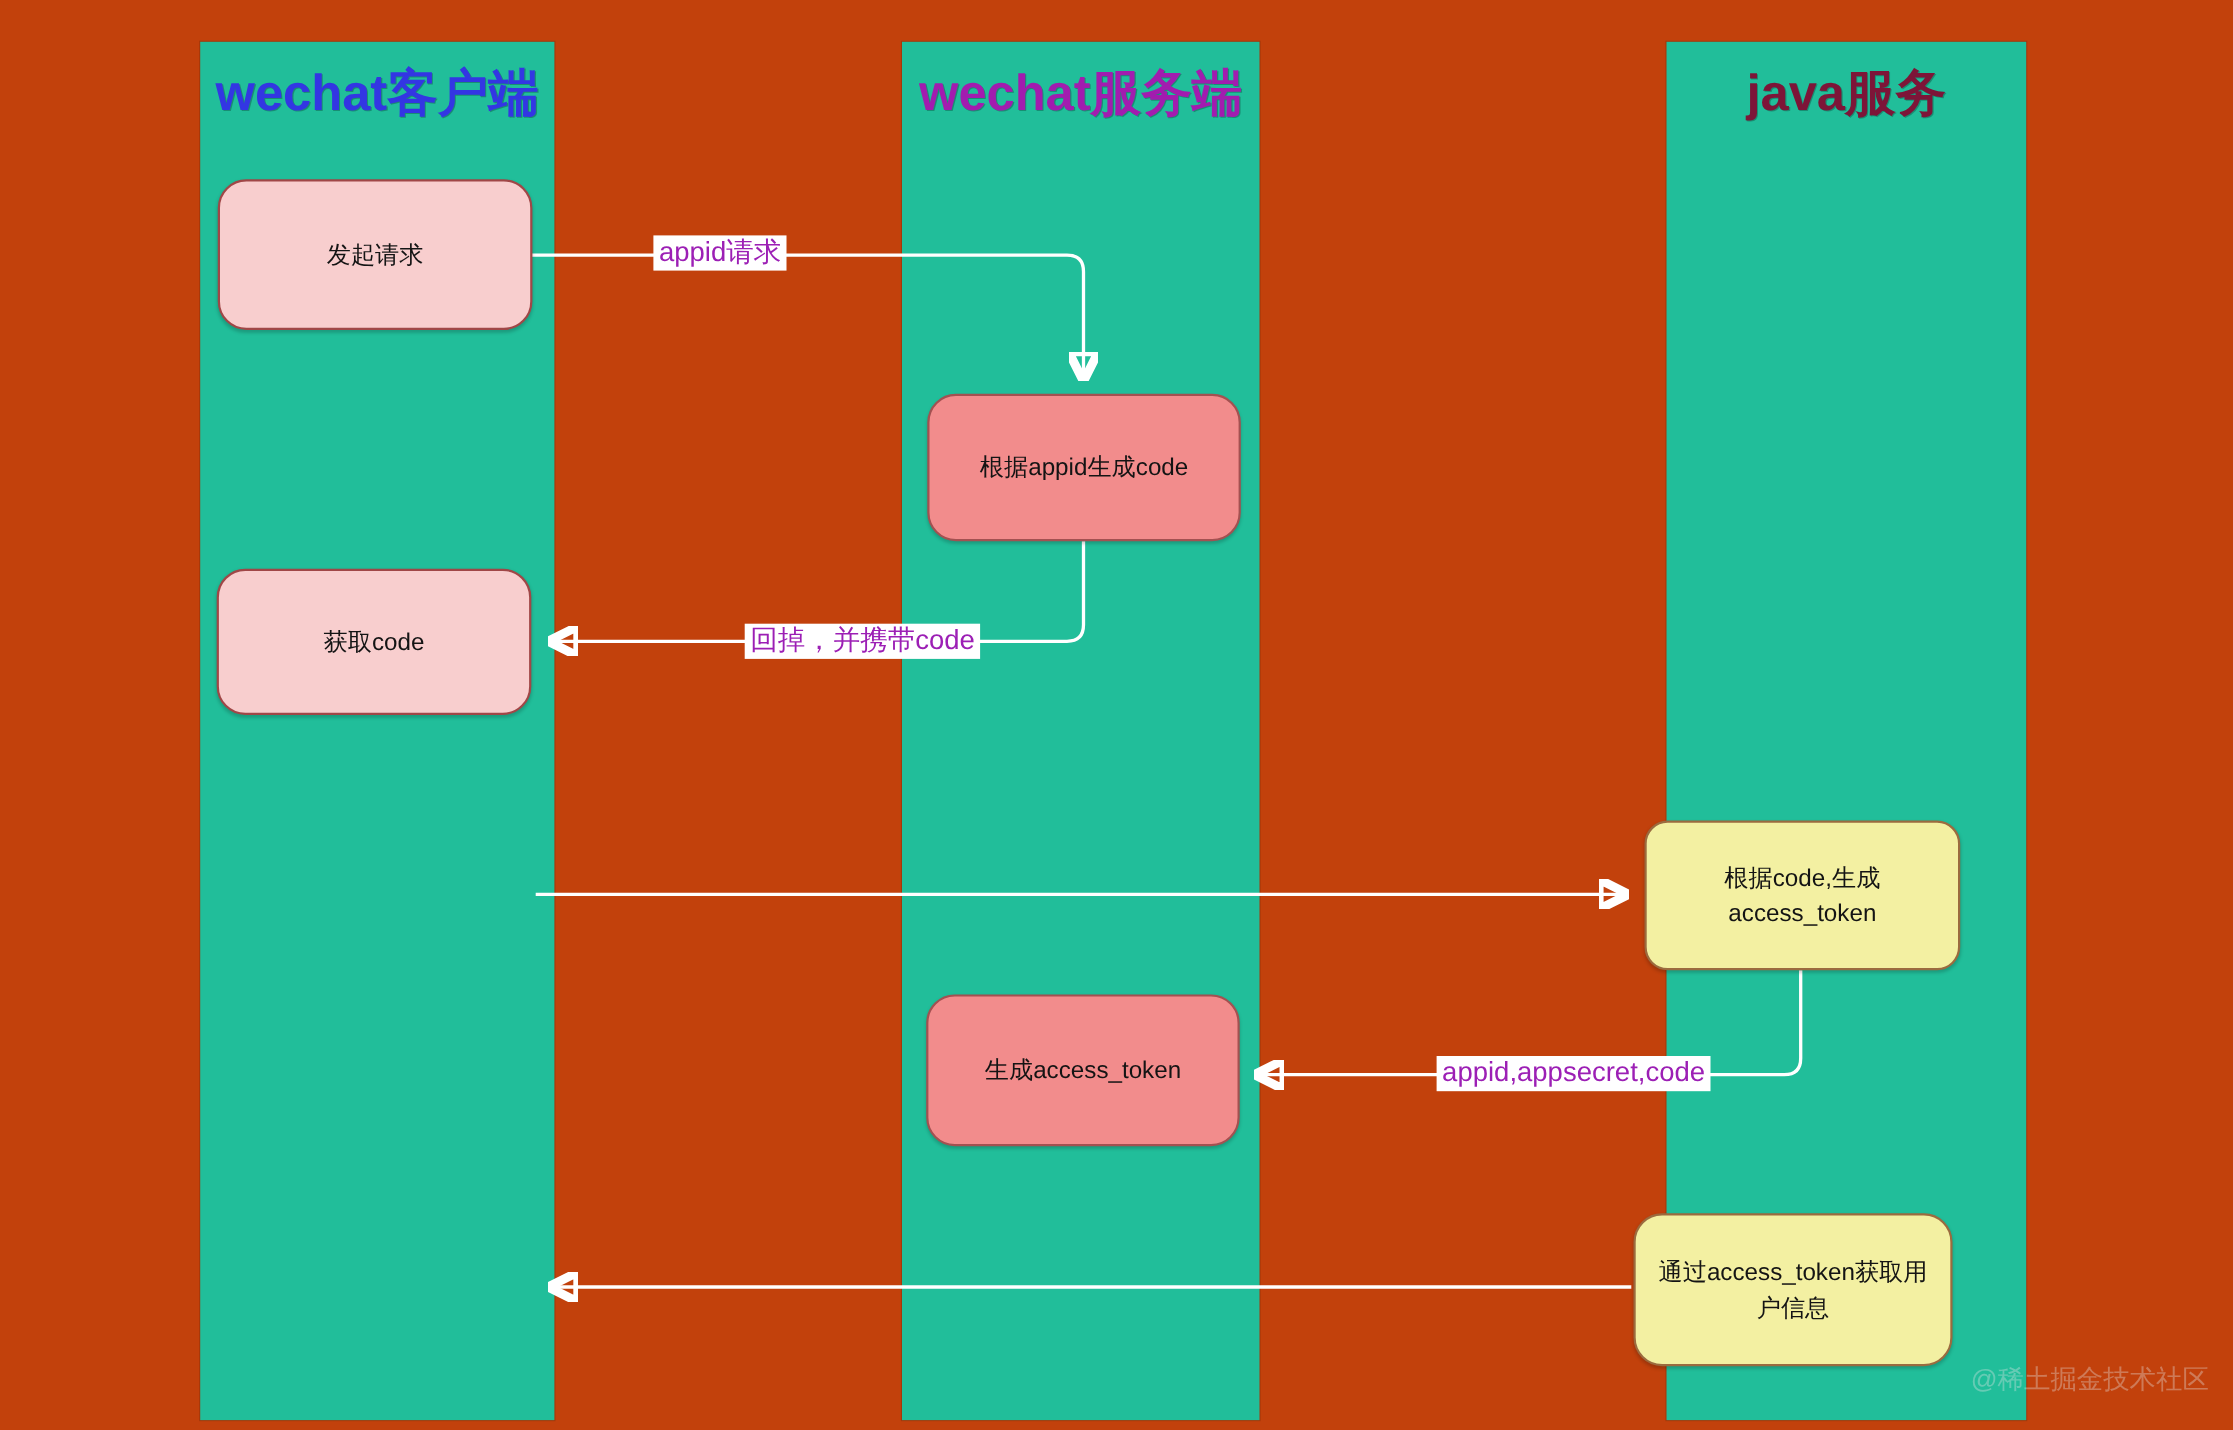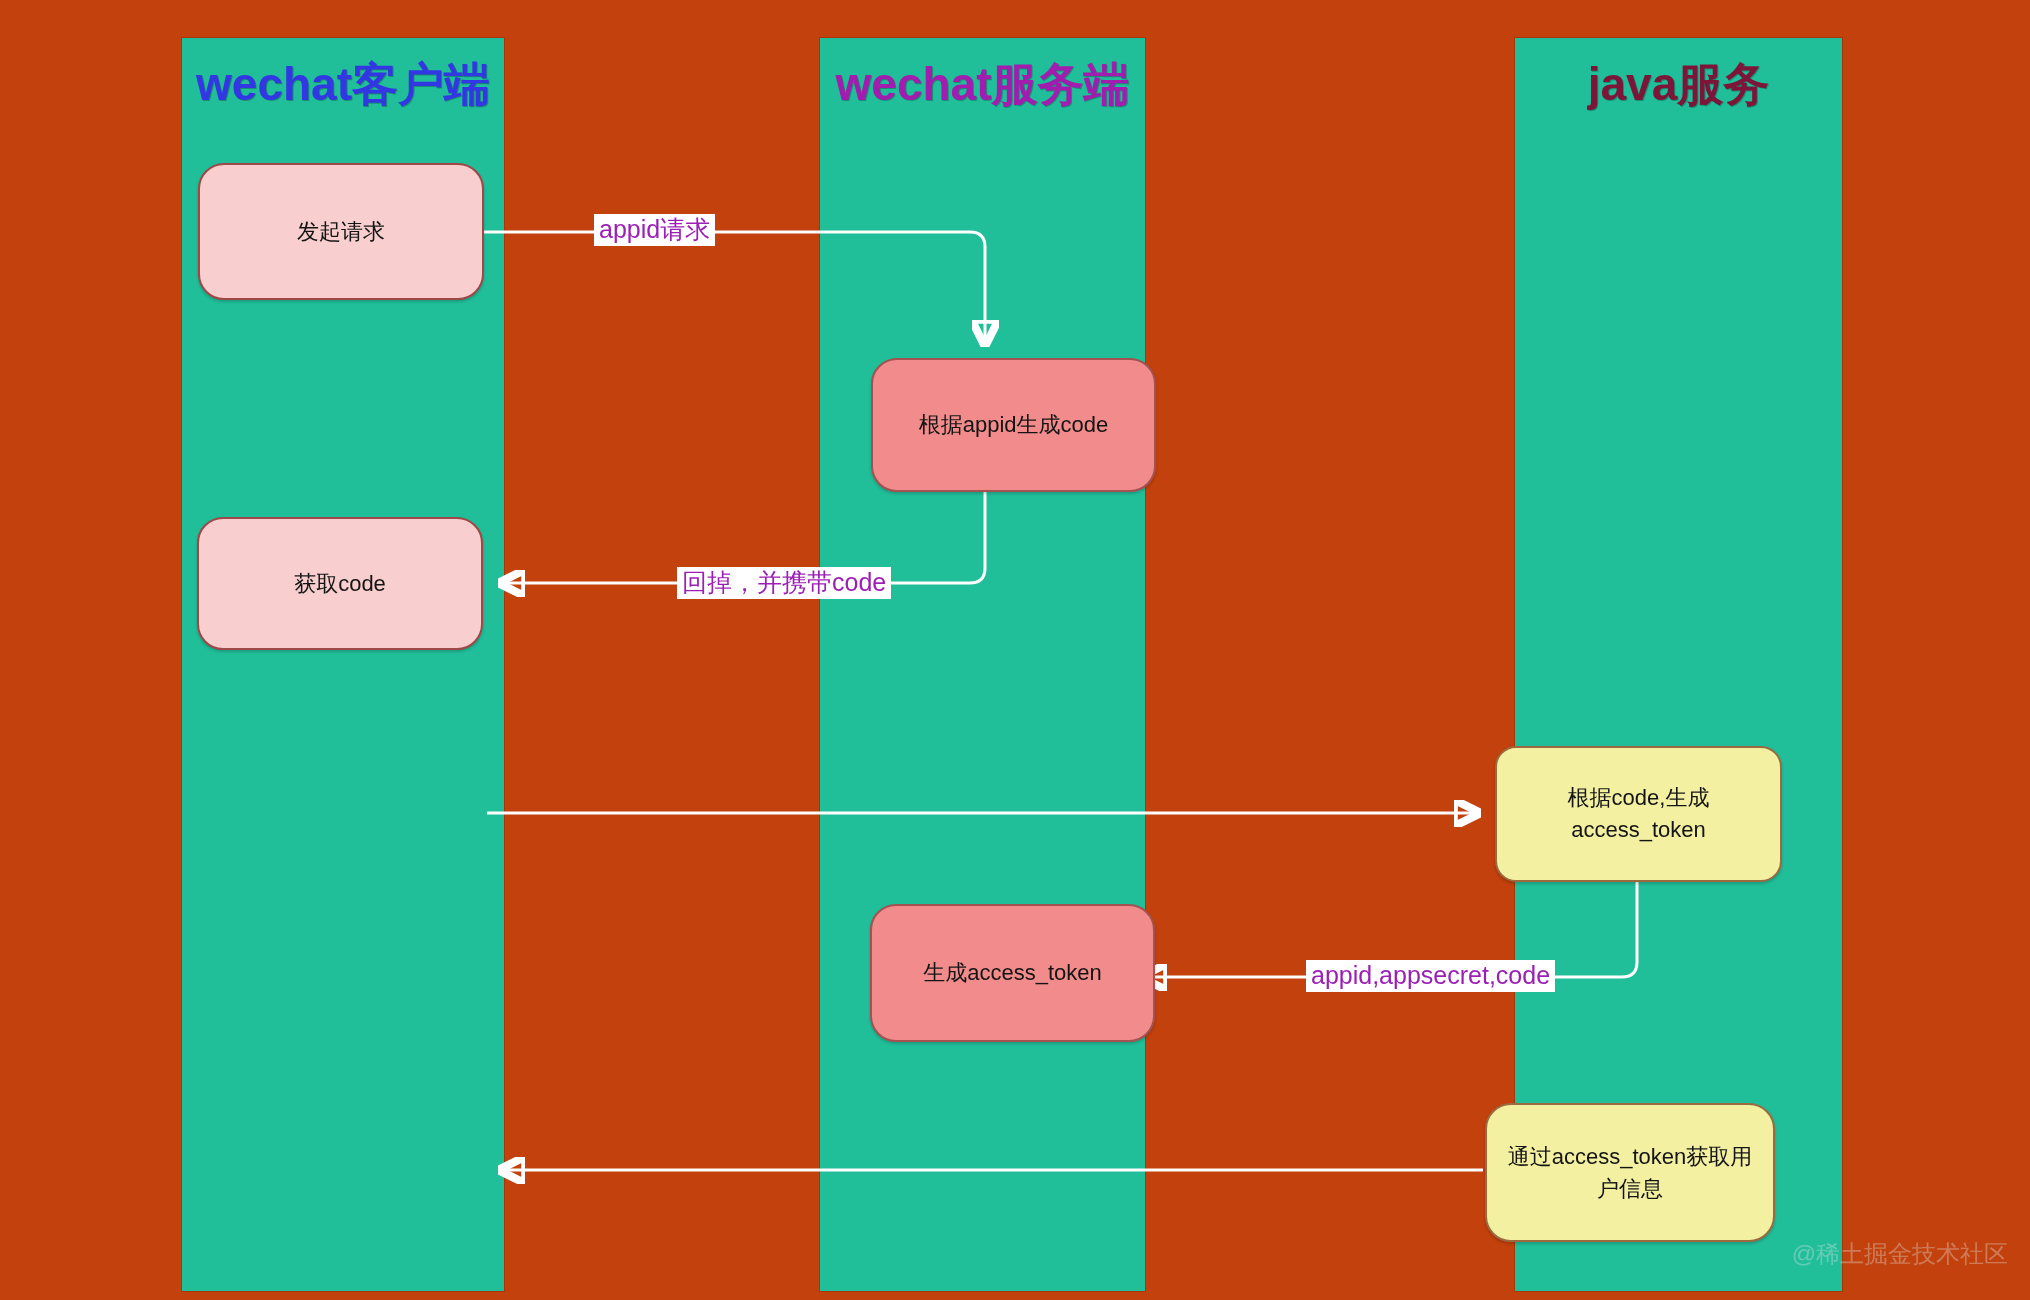--- a/index.html
+++ b/index.html
@@ -33,21 +33,21 @@
     position:absolute;
     display:flex;align-items:center;justify-content:center;
     text-align:center;
     border-radius:26px;
     font-size:22px;color:#141414;
     line-height:1.45;
     padding:6px 33px;box-sizing:border-box;
     box-shadow:0 2px 3px rgba(0,0,0,0.18);
   }
   .node-client{background:#F8CECE;border:2px solid #A04747;}
-  .node-server{background:#F28C8C;border:2px solid #A35151;margin-left:28px;}
+  .node-server{background:#F28C8C;border:2px solid #A35151;}
   .node-java{background:#F3F0A2;border:2px solid #9B6B3F;}
 
   #n-initiate{left:198px;top:163px;width:286px;height:137px;}
   #n-getcode{left:197px;top:517px;width:286px;height:133px;}
   #n-exchange{left:199px;top:745px;width:288px;height:135px;}
   #n-getuser{left:198px;top:1103px;width:288px;height:139px;}
   #n-gencode{left:843px;top:358px;width:285px;height:134px;}
   #n-gentoken{left:842px;top:904px;width:285px;height:138px;}
   #n-tokenbycode{left:1495px;top:746px;width:287px;height:136px;border-radius:21px;}
   #n-userinfo{left:1485px;top:1103px;width:290px;height:139px;padding:6px 12px;}

